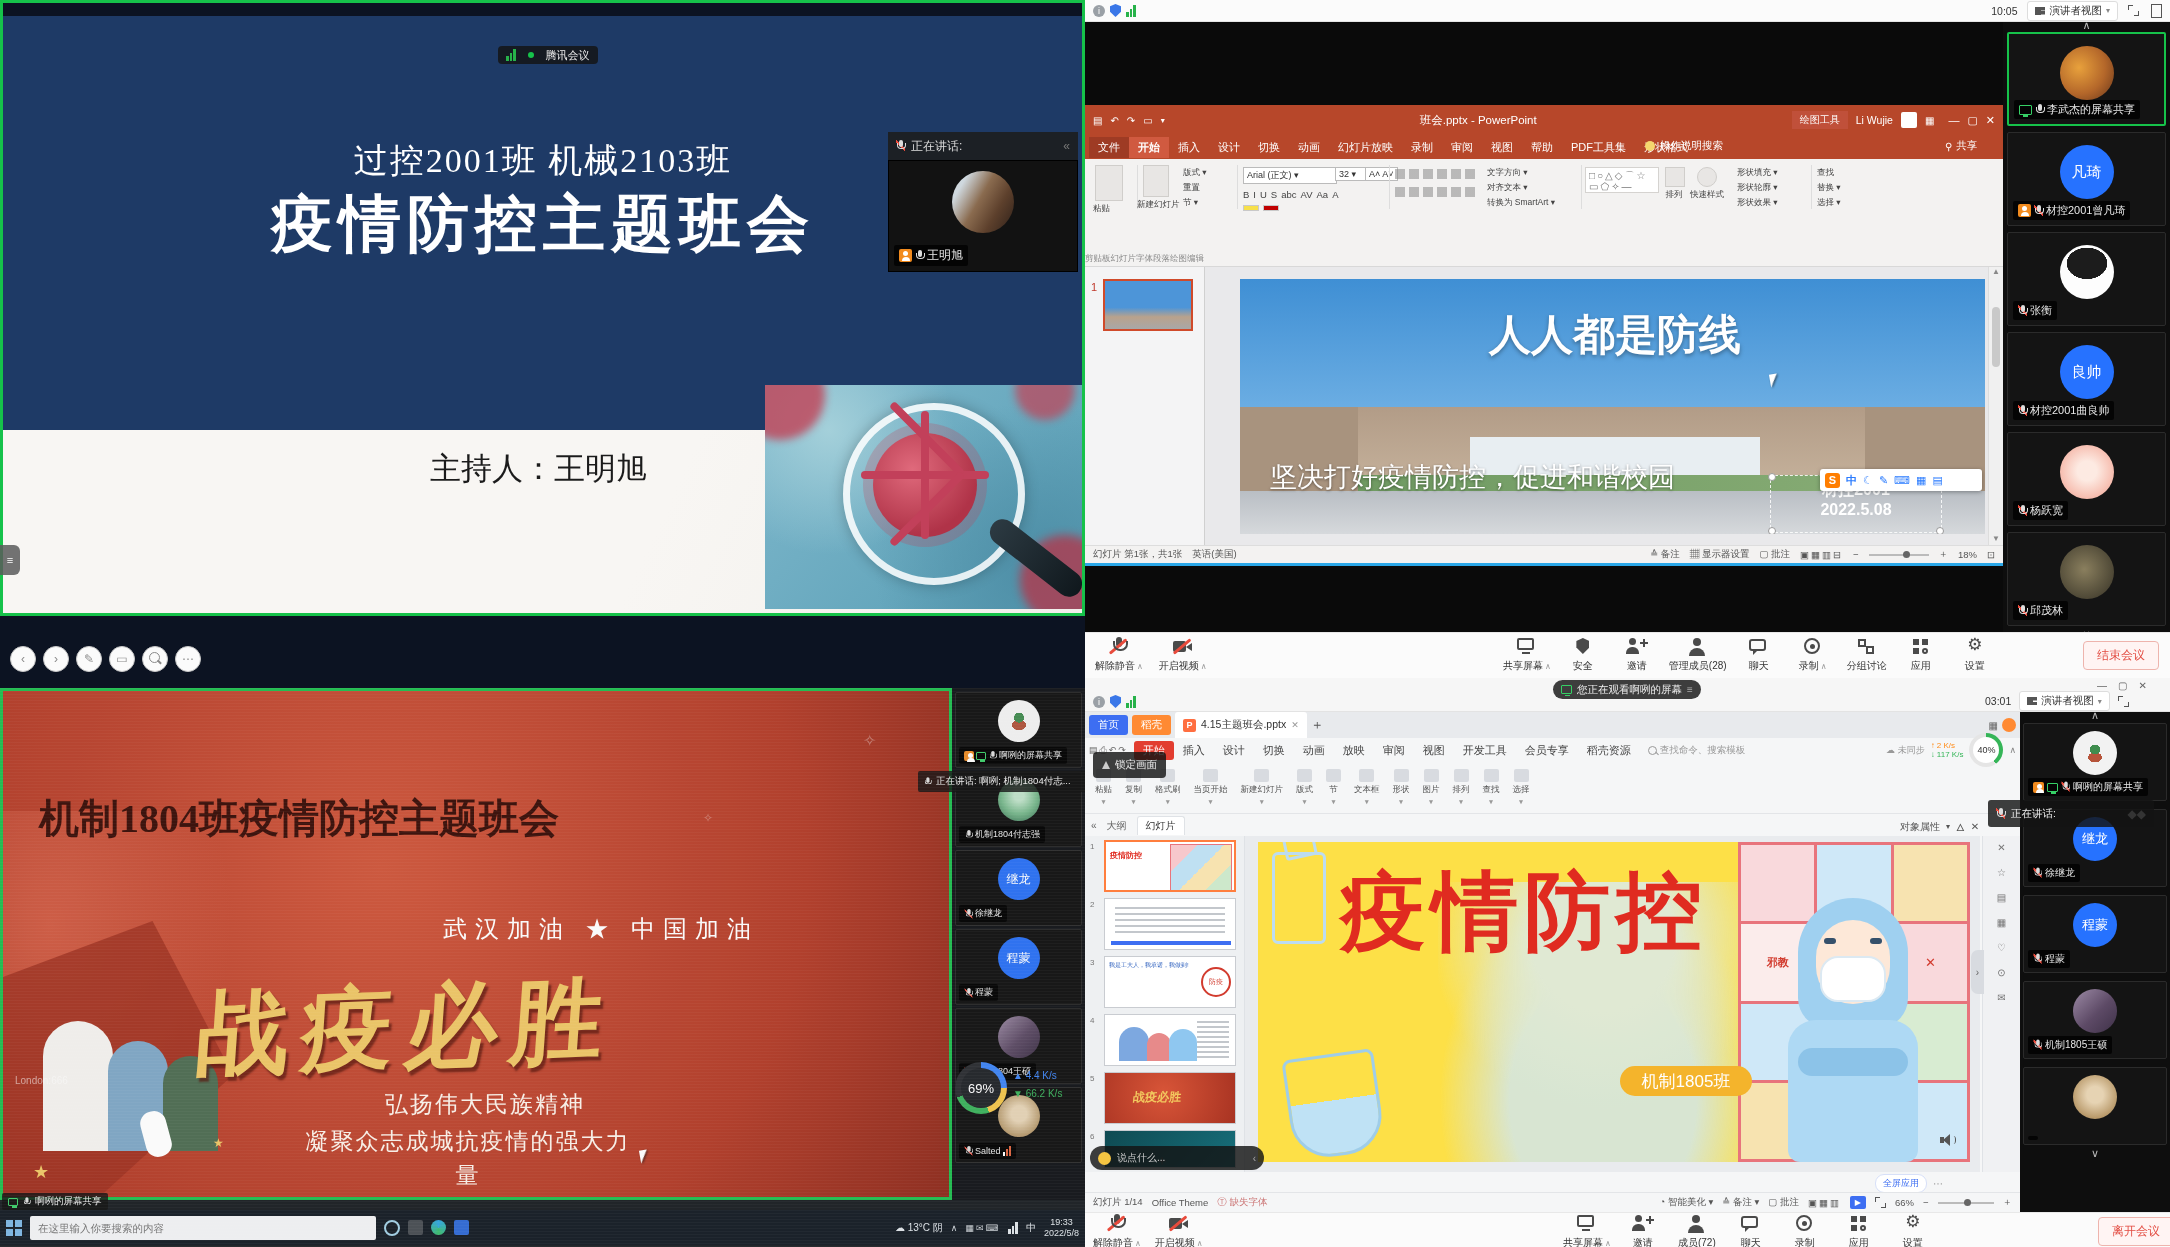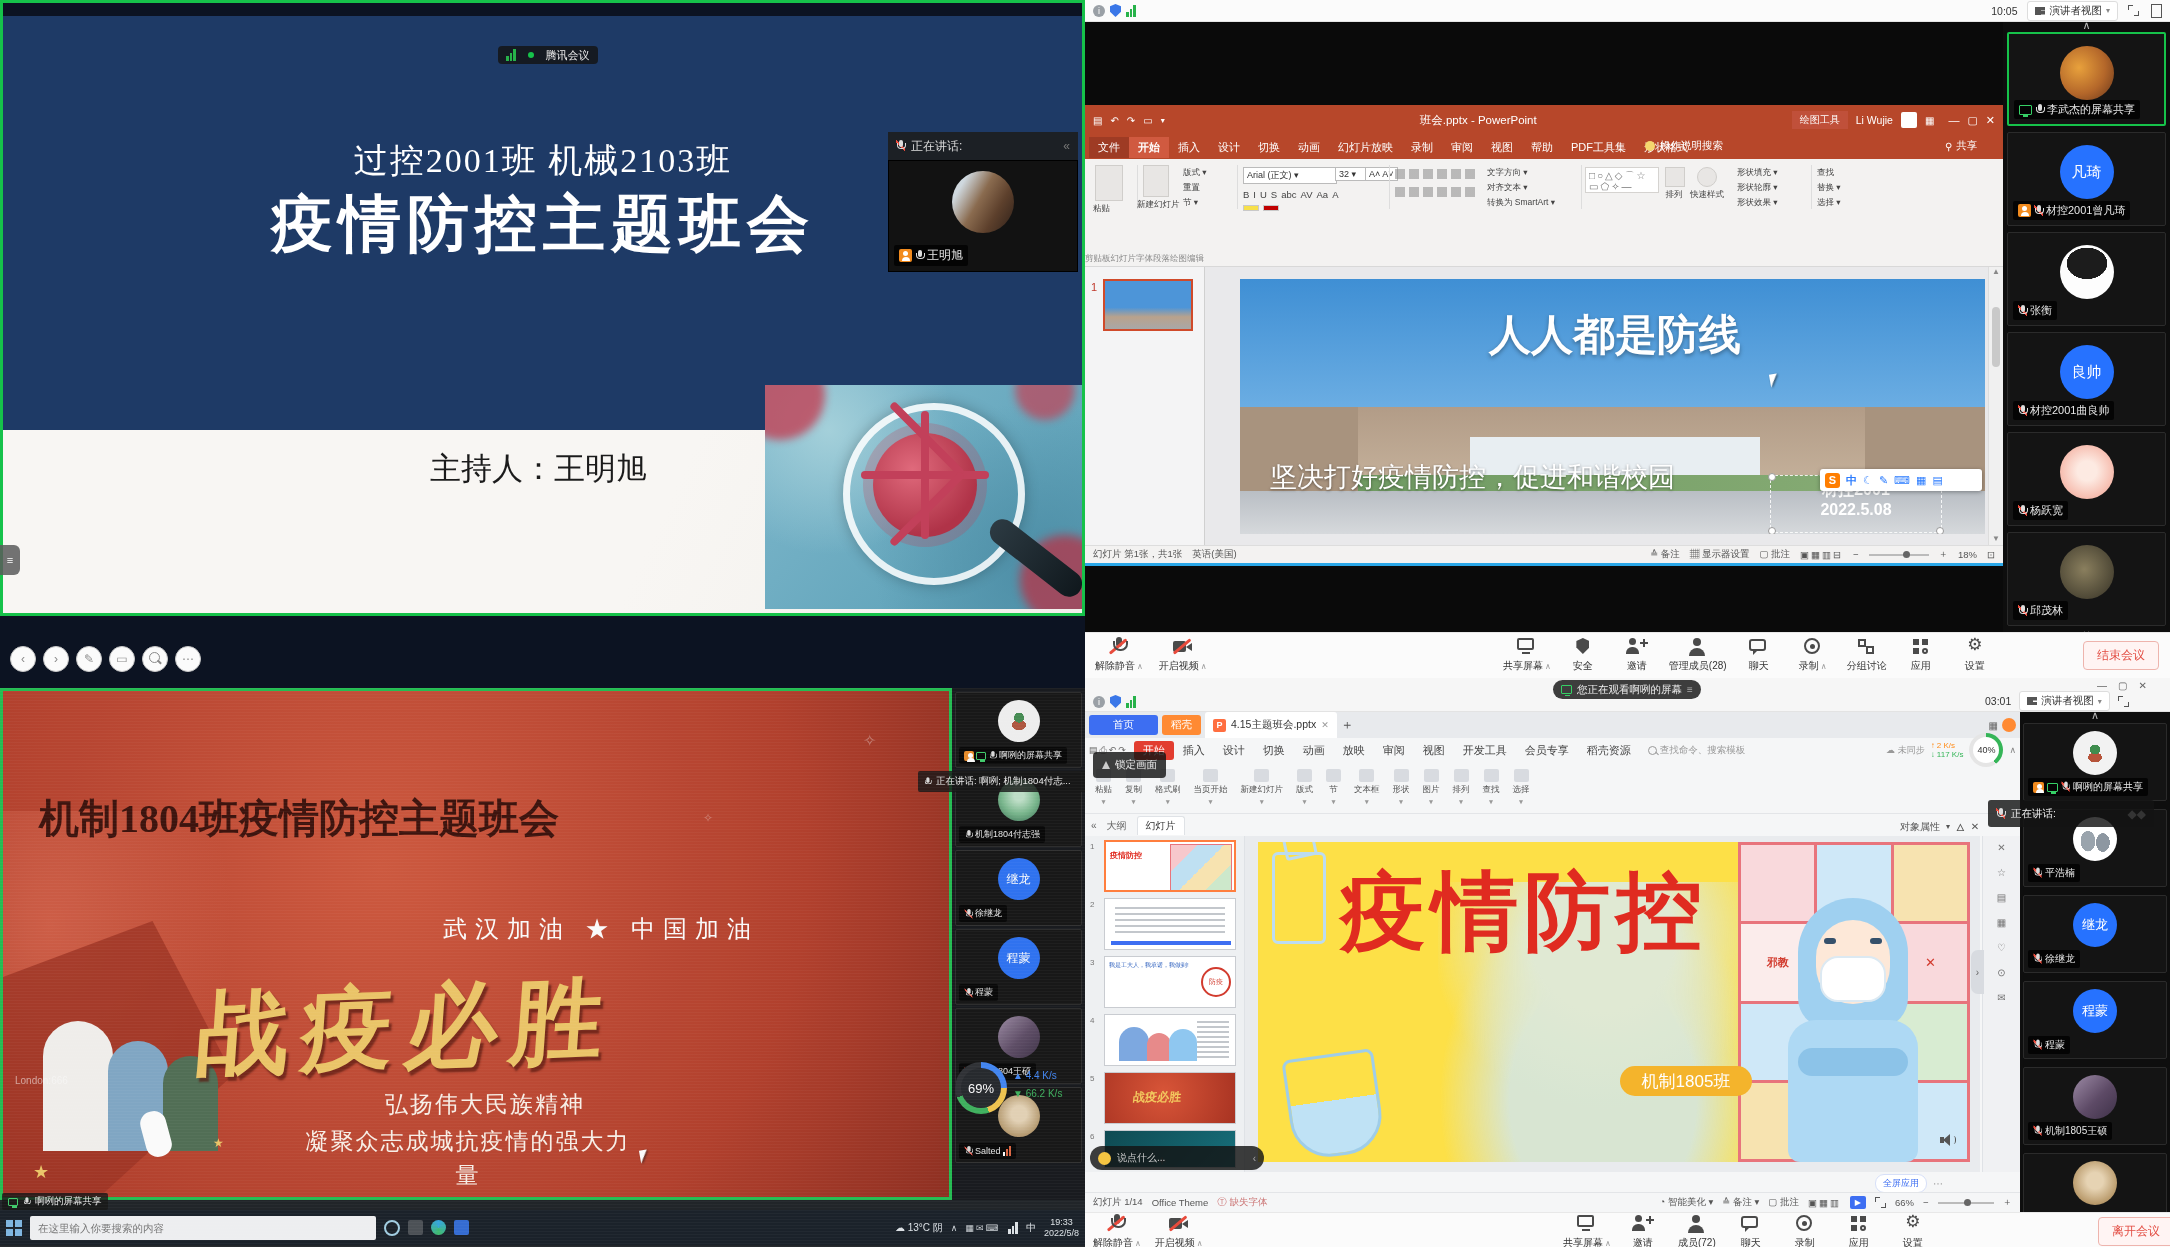--- a/index.html
+++ b/index.html
@@ -708,21 +708,21 @@
           <span>演讲者视图</span>
             <span style="font-size:8px;color:#888;">▾</span>
         </div>
         <span class="fsic"></span>
       </div>
     </div>
 
     <div class="a" style="left:1085px;top:712px;width:935px;height:500px;background:#f5f6f7;">
 
       <div class="a flex" style="left:0;top:0;width:935px;height:26px;background:#e8eaed;padding:0 4px;box-sizing:border-box;gap:4px;">
-        <span style="background:#3d6ef2;color:#fff;font-size:10.5px;padding:3px 24px;border-radius:3px;">首页</span>
+        <span style="background:#3d6ef2;color:#fff;font-size:10.5px;padding:3px 9px;border-radius:3px;">首页</span>
         <span style="background:#ff8a33;color:#fff;font-size:10.5px;padding:3px 9px;border-radius:3px;">稻壳</span>
         <div class="flex" style="background:#fff;height:26px;padding:0 8px;gap:5px;border-radius:3px 3px 0 0;">
           <span style="width:13px;height:13px;background:#ff6e40;color:#fff;font-size:9px;font-weight:bold;text-align:center;line-height:13px;border-radius:2px;">P</span>
           <span style="font-size:10.5px;color:#333;">4.15主题班会.pptx</span>
           <span style="font-size:9px;color:#999;">✕</span>
         </div>
         <span style="font-size:13px;color:#555;">＋</span>
         <div style="flex:1;"></div>
         <span style="font-size:10px;color:#666;">▦</span>
         <span style="width:14px;height:14px;border-radius:50%;background:#ff8a33;"></span>
@@ -987,30 +987,20 @@
               <span></span>
             </div>
             <div class="plabel" style="font-size:10px;left:4px;bottom:4px;">
               <i class="phost" style="width:11px;height:11px;" data-on="1"></i>
               <i class="pscreen" style="width:11px;height:9px;" data-on="1"></i>
               <i class="pmic" style="transform:scale(.9);" data-mic="off"></i>
               <span>啊咧的屏幕共享</span>
             </div>
           </div>
 
-          <div class="ptile" style="height:78px;">
-            <div class="av" style="top:7px;width:44px;height:44px;font-size:13px;" data-av="penguin">
-              <span></span>
-            </div>
-            <div class="plabel" style="font-size:10px;left:4px;bottom:4px;">
-
-              <i class="pmic" style="transform:scale(.9);" data-mic="off"></i>
-              <span>平浩楠</span>
-            </div>
-          </div>
 
           <div class="ptile" style="height:78px;">
             <div class="av" style="top:7px;width:44px;height:44px;font-size:13px;" data-av="blue">
               <span>继龙</span>
             </div>
             <div class="plabel" style="font-size:10px;left:4px;bottom:4px;">
 
               <i class="pmic" style="transform:scale(.9);" data-mic="off"></i>
               <span>徐继龙</span>
             </div>

